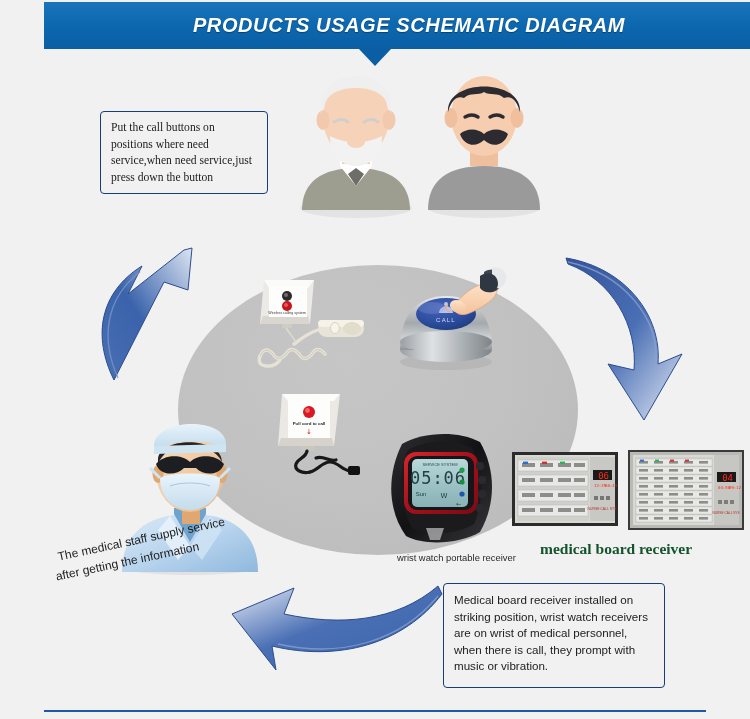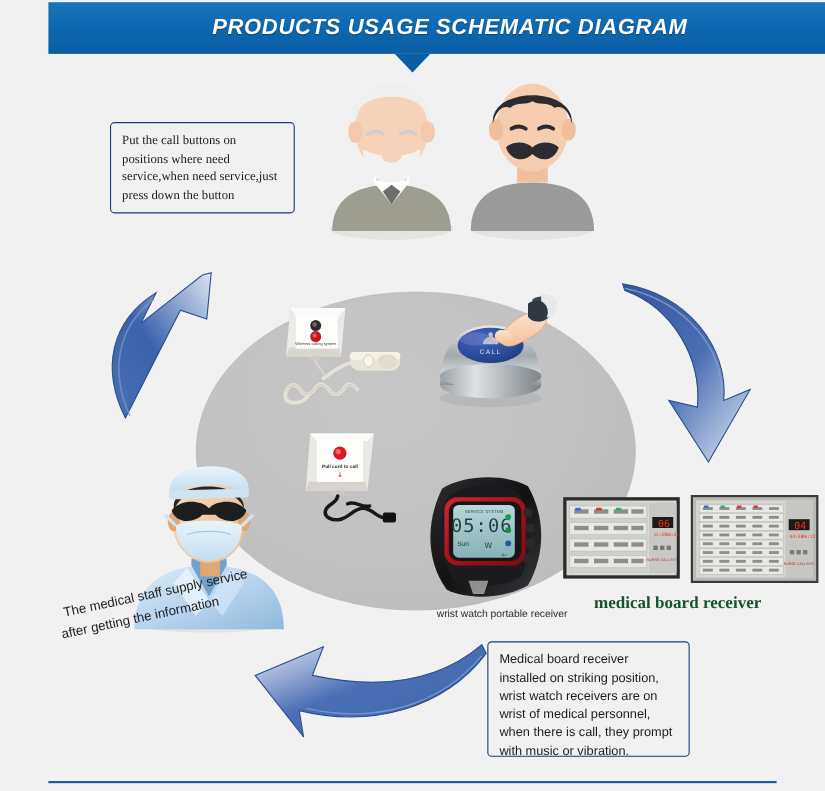--- a/index.html
+++ b/index.html
@@ -44,21 +44,21 @@
   }
 
   
   .callout{
     position:absolute;background:#f1f1f1;
     border:1.6px solid #173d7a;border-radius:4px;
     color:#1c1c1c;font-size:11.6px;line-height:16.6px;
     padding:8px 9px 7px 10px;box-sizing:border-box;
   }
   #callout-left{left:100px;top:111px;width:168px;height:83px;font-family:Liberation Serif, serif;}
-  #callout-bottom{left:443px;top:583px;width:184px;height:105px;}
+  #callout-bottom{left:443px;top:583px;width:222px;height:105px;}
 
   
   .caption{
     position:absolute;color:#1d1d1d;font-size:11.8px;line-height:16.5px;
   }
   #caption-top{left:275px;top:214px;width:300px;}
 
   .caption-small{
     position:absolute;font-size:9.4px;color:#2a2a2a;
   }

